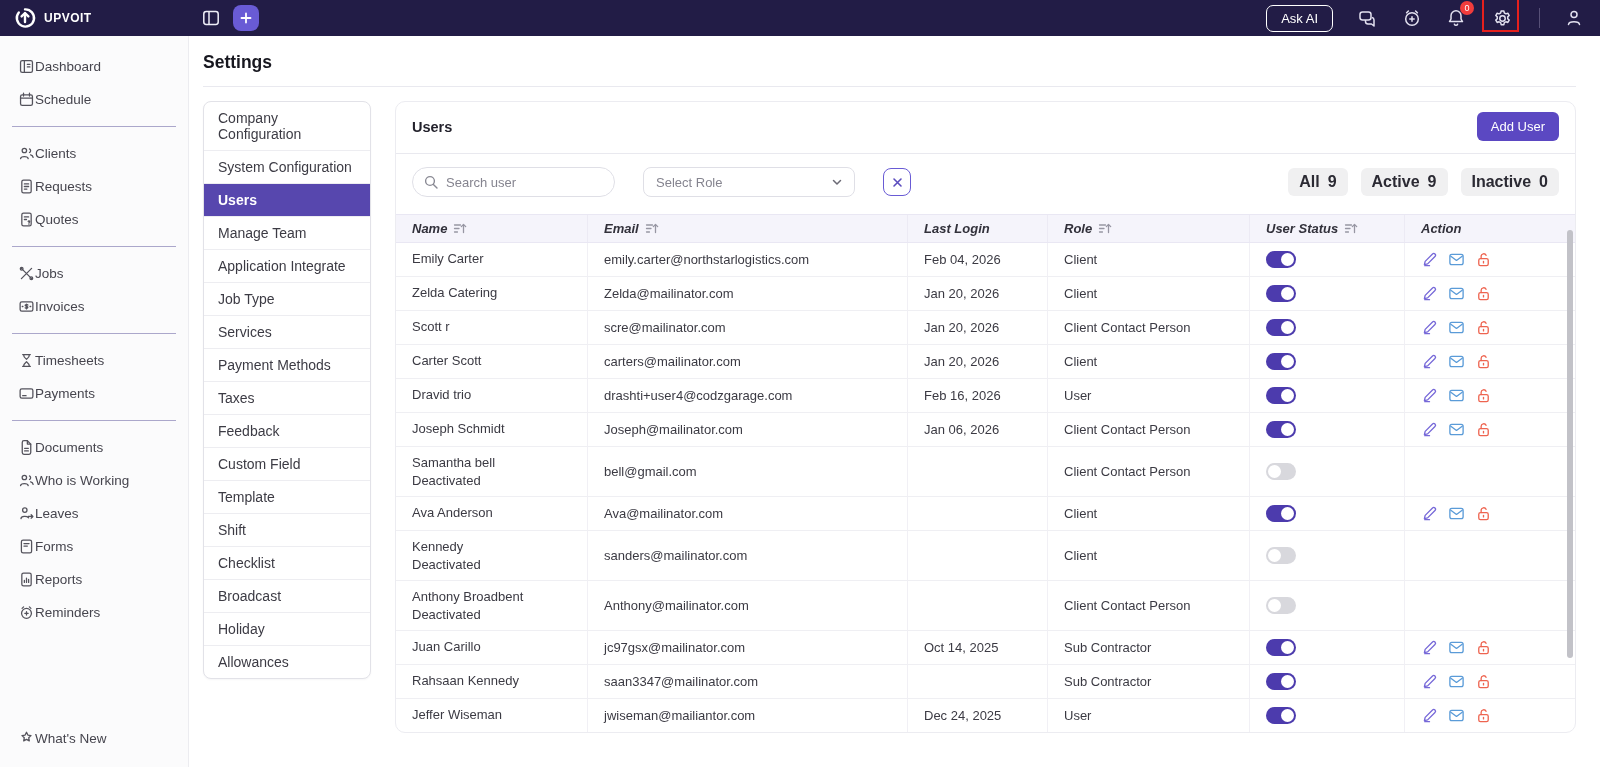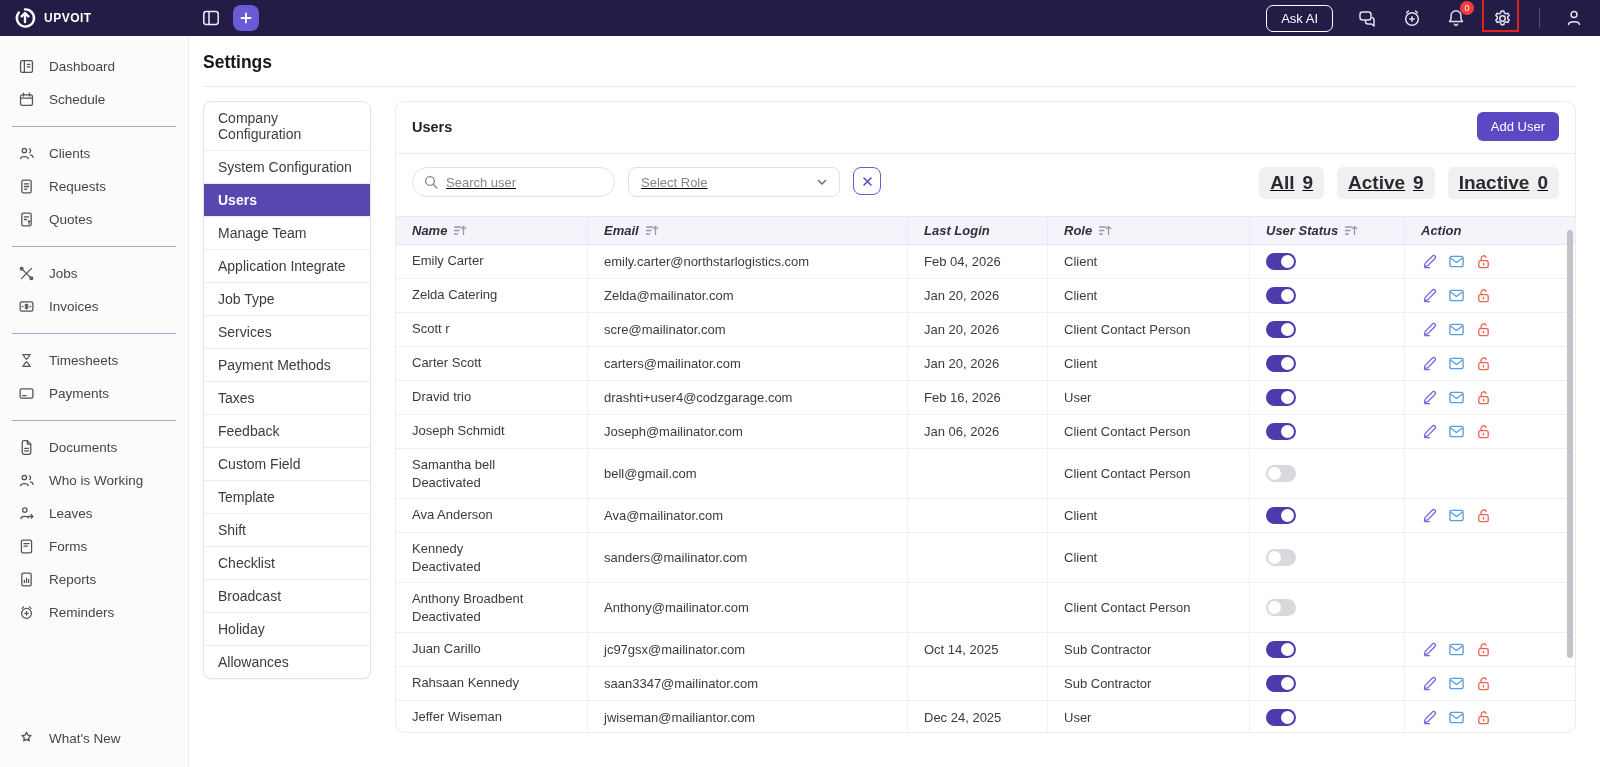--- a/index.html
+++ b/index.html
@@ -18,21 +18,21 @@
     border-radius:7px; padding:5px 14px; cursor:pointer; font-family:inherit; }
   .bell-wrap { position:relative; }
   .badge { position:absolute; top:-7px; right:-8px; background:#f23c3c; color:#fff; font-size:9px;
     min-width:14px; height:14px; border-radius:7px; display:flex; align-items:center; justify-content:center; padding:0 3px; }
   .gear-wrap { position:relative; padding:2px; }
   .annotation { position:absolute; left:-8px; top:-9px; width:37px; height:35px; border:2px solid #e5201d; }
   .vsep { width:1px; height:20px; background:#575077; }
   
   .layout { display:flex; height:731px; }
   .sidebar { width:189px; background:#fbfbfc; border-right:1px solid #ececf0; padding-top:14px; position:relative; }
-  .sb-item { height:33px; display:flex; align-items:center; gap:14px; padding-left:18px;
+  .sb-item { height:33px; display:flex; align-items:center; padding-left:18px;
     font-size:13.5px; color:#46454e; cursor:pointer; }
   .sb-item svg { flex:0 0 auto; }
   .sb-divider { height:1px; background:#aba7cb; margin:10px 12px; }
   .whats-new { position:absolute; bottom:12px; left:0; right:0; }
   
   .content { flex:1; padding:10px 24px 0 14px; position:relative; }
   .page-title { font-size:17.5px; font-weight:bold; color:#17171f; margin:6px 0 13px; }
   .content-divider { height:1px; background:#e9e9ef; margin-bottom:14px; }
   .settings-body { display:flex; gap:24px; align-items:flex-start; }
   .settings-nav { width:168px; background:#fff; border:1px solid #e2e2e8; border-radius:8px;
@@ -40,32 +40,32 @@
   .nav-item { padding:8px 14px; font-size:14px; color:#3c3b44; border-bottom:1px solid #ededf1; cursor:pointer; }
   .nav-item:last-child { border-bottom:none; }
   .nav-item.active { background:#5747ae; color:#fff; font-weight:bold; }
   
   .users-card { flex:1; border:1px solid #ececf1; border-radius:10px; background:#fff; position:relative;
     height:632px; overflow:hidden; }
   .card-head { display:flex; align-items:center; justify-content:space-between; padding:10px 16px 12px; border-bottom:1px solid #e9e9ef; }
   .card-title { font-size:14.5px; font-weight:bold; color:#23222c; }
   .add-user { background:#5b48c2; color:#fff; border:none; border-radius:6px; padding:7px 14px;
     font-size:13px; cursor:pointer; font-family:inherit; }
-  .filter-row { display:flex; gap:13px; padding:13px 16px 12px;text-decoration:underline; }
+  .filter-row { display:flex; align-items:center; gap:28px; padding:13px 16px 12px; }
   .search-box { width:203px; height:30px; border:1px solid #dfdfe6; border-radius:16px; display:flex;
     align-items:center; gap:7px; padding:0 10px; }
   .search-box input { border:none; outline:none; font-size:13px; color:#3b3a43; width:140px;
     font-family:inherit; background:transparent; }
   .search-box input::placeholder { color:#85848f; }
   .role-select { width:212px; height:30px; border:1px solid #dfdfe6; border-radius:8px; display:flex;
     align-items:center; justify-content:space-between; padding:0 10px 0 12px; font-size:13px; color:#85848f; cursor:pointer; }
   .clear-btn { width:28px; height:28px; border:1.5px solid #695bd5; border-radius:8px; background:#fff;
     display:flex; align-items:center; justify-content:center; cursor:pointer; }
   .chips { margin-left:auto; display:flex; gap:13px; }
-  .chip { background:#f0f0f1; border:none; border-radius:6px; padding:5px 11px; font-size:19px;
+  .chip { background:#f0f0f1; border:none; border-radius:6px; padding:5px 11px; font-size:16px;
     font-weight:bold; color:#2b2a33; display:flex; gap:8px; cursor:pointer; font-family:inherit; }
   
   .table { margin-top:5px; }
   .t-row { display:grid; grid-template-columns:192px 320px 140px 202px 155px 1fr; }
   .t-head { background:#f5f4fb; border-top:1px solid #e9e7f3; border-bottom:1px solid #e9e7f3; }
   .th { font-size:13px; font-weight:bold; color:#32313b; padding:6px 8px 6px 16px; display:flex;
     align-items:center; gap:6px; border-right:1px solid #eceaf4;font-style:italic; }
   .th:last-child { border-right:none; }
   .td { font-size:13px; color:#3b3a43; padding:8px 8px 8px 16px; border-right:1px solid #f1f0f5;
     border-bottom:1px solid #efeff3; display:flex; align-items:center; min-height:34px; }

